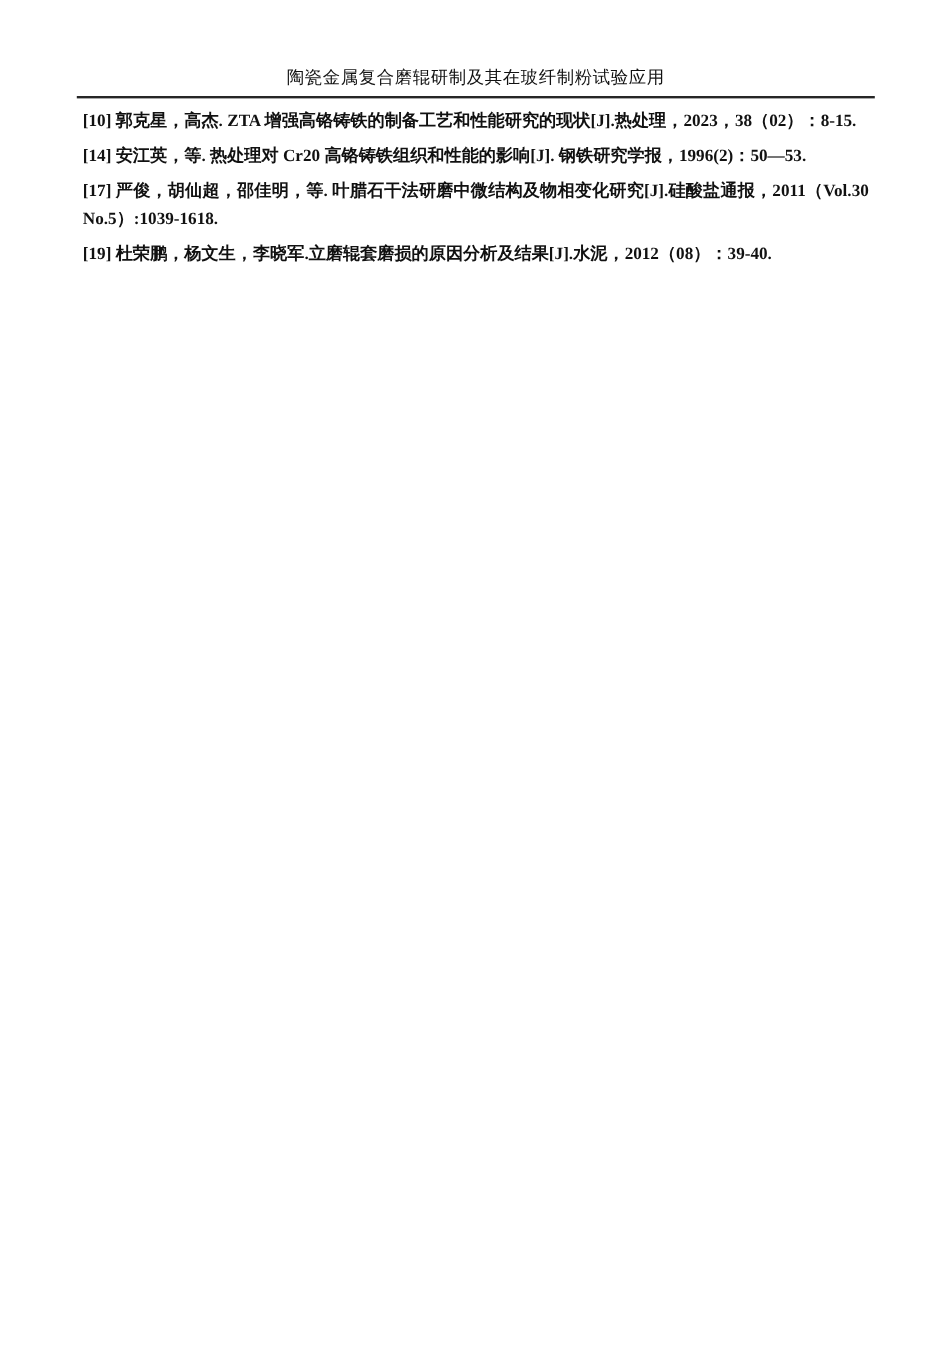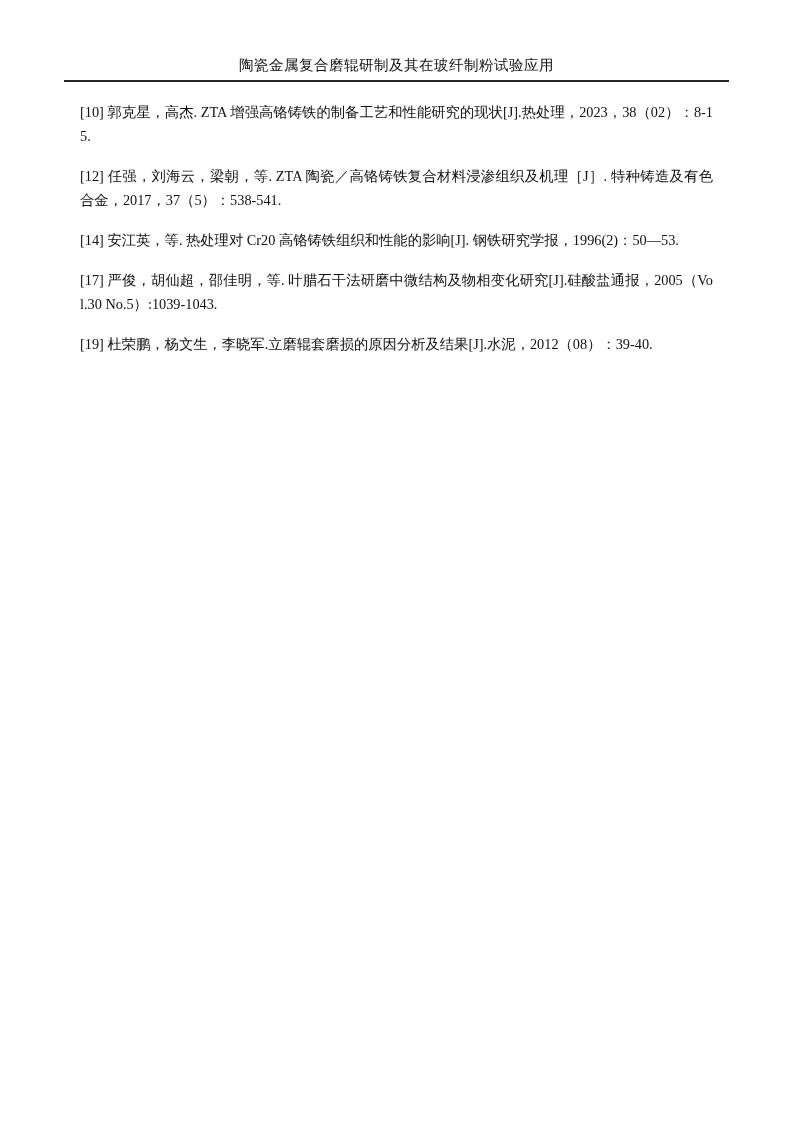--- a/index.html
+++ b/index.html
@@ -38,27 +38,28 @@
     height: 0;
   }
   
   .references-list {
     position: absolute;
     top: 84px;
     left: 64px;
     width: 665px;
   }
   .reference-item {
-    margin: 16px;
+    margin: 5px;
     padding: 0;
     font-size: 14.3px;
     line-height: 24px;
     text-align: justify;
     color: #111111;
     word-break: break-all;
+    font-weight: bold;
   }
   
   .footer {
     position: absolute;
     left: 64px;
     top: 1050px;
     width: 665px;
   }
   .footer-rule-svg {
     display: block;
@@ -91,23 +92,22 @@
 
 <div class="page">
 
   <div class="running-head">
     <div class="running-head-title">陶瓷金属复合磨辊研制及其在玻纤制粉试验应用</div>
     <hr class="header-rule">
   </div>
 
   <div class="references-list">
     <p class="reference-item">[10] 郭克星，高杰. ZTA 增强高铬铸铁的制备工艺和性能研究的现状[J].热处理，2023，38（02）：8-15.</p>
-    <p class="reference-item">[12] 任强，刘海云，梁朝，等. ZTA 陶瓷／高铬铸铁复合材料浸渗组织及机理［J］. 特种铸造及有色合金，2017，37（5）：538-541.</p>
     <p class="reference-item">[14] 安江英，等. 热处理对 Cr20 高铬铸铁组织和性能的影响[J]. 钢铁研究学报，1996(2)：50—53.</p>
-    <p class="reference-item">[17] 严俊，胡仙超，邵佳明，等. 叶腊石干法研磨中微结构及物相变化研究[J].硅酸盐通报，2005（Vol.30 No.5）:1039-1043.</p>
+    <p class="reference-item">[17] 严俊，胡仙超，邵佳明，等. 叶腊石干法研磨中微结构及物相变化研究[J].硅酸盐通报，2011（Vol.30 No.5）:1039-1618.</p>
     <p class="reference-item">[19] 杜荣鹏，杨文生，李晓军.立磨辊套磨损的原因分析及结果[J].水泥，2012（08）：39-40.</p>
   </div>
 
   <div class="footer">
     <svg class="footer-rule-svg" viewBox="0 0 665 7" preserveAspectRatio="none" aria-hidden="true">
       <polygon points="0,2.9 170,1.4 332,0.9 500,1.4 665,2.9 665,3.7 500,4.6 332,5.1 170,4.6 0,3.7" fill="#161616"></polygon>
     </svg>
     <div class="footer-text-row">
       <span class="page-number">8</span>
       <span class="issue-number">2024.No.1</span>

